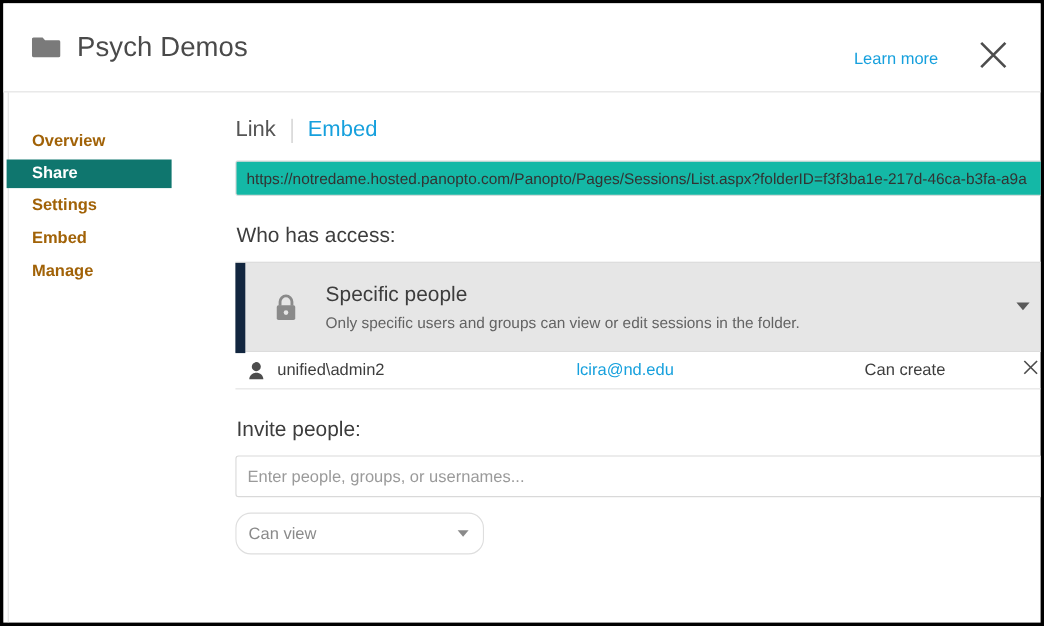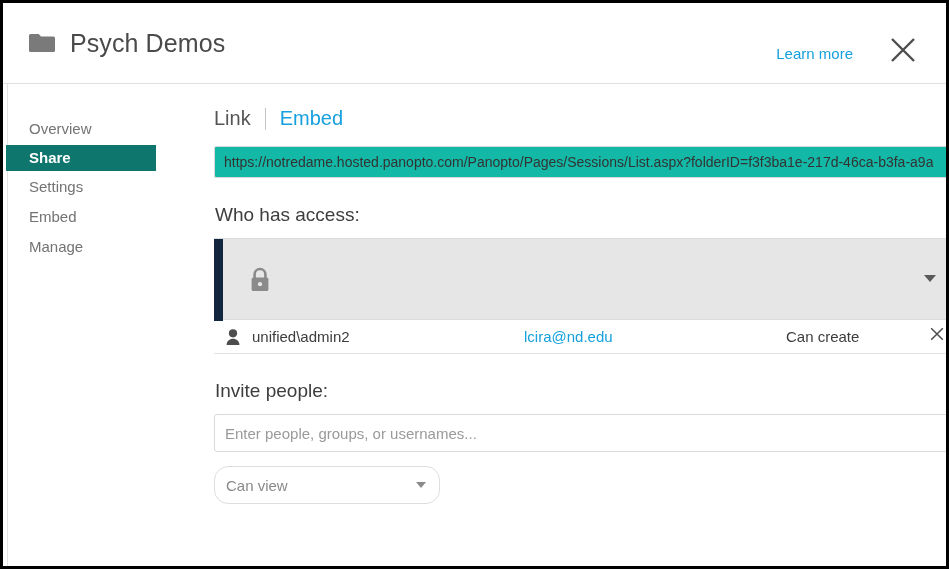--- a/index.html
+++ b/index.html
@@ -93,24 +93,25 @@
     top: 82px;
     width: 170px;
     height: 481px;
     padding-top: 30px;
   }
   .nav-item {
     height: 28px;
     line-height: 28px;
     padding-left: 26px;
     font-size: 15px;
-    color: #737373;
+    color: #a16207;
     cursor: pointer;
     margin: 0 0 2px 0;
     white-space: nowrap;
+    font-weight: bold;
   }
   .nav-item.active {
     background: #0f766e;
     color: #ffffff;
     font-weight: bold;
     margin-left: 3px;
     width: 150px;
     padding-left: 23px;
     height: 26px;
     line-height: 26px;
@@ -354,20 +355,24 @@
 
       <div class="access-box">
         <div class="access-accent"></div>
         <span class="lock-icon">
           <svg width="22" height="26" viewBox="0 0 22 26" xmlns="http://www.w3.org/2000/svg">
             <path d="M5.6 11V7.4a5.4 5.4 0 0 1 10.8 0V11" fill="none" stroke="#8a8a8a" stroke-width="2.6"></path>
             <rect x="2.6" y="10.6" width="16.8" height="13.4" rx="1.6" fill="#8a8a8a"></rect>
             <circle cx="11" cy="17.2" r="2.1" fill="#e6e6e6"></circle>
           </svg>
         </span>
+        <div class="access-text">
+          <div class="access-title">Specific people</div>
+          <div class="access-desc">Only specific users and groups can view or edit sessions in the folder.</div>
+        </div>
         <div class="access-caret"></div>
       </div>
 
       <div class="perm-row">
         <span class="person-icon">
           <svg width="14" height="16" viewBox="0 0 14 16" xmlns="http://www.w3.org/2000/svg">
             <circle cx="7" cy="4.3" r="4.1" fill="#4d4d4d"></circle>
             <path d="M0.6 16c0-3.8 2.9-6.2 6.4-6.2s6.4 2.4 6.4 6.2z" fill="#4d4d4d"></path>
           </svg>
         </span>

